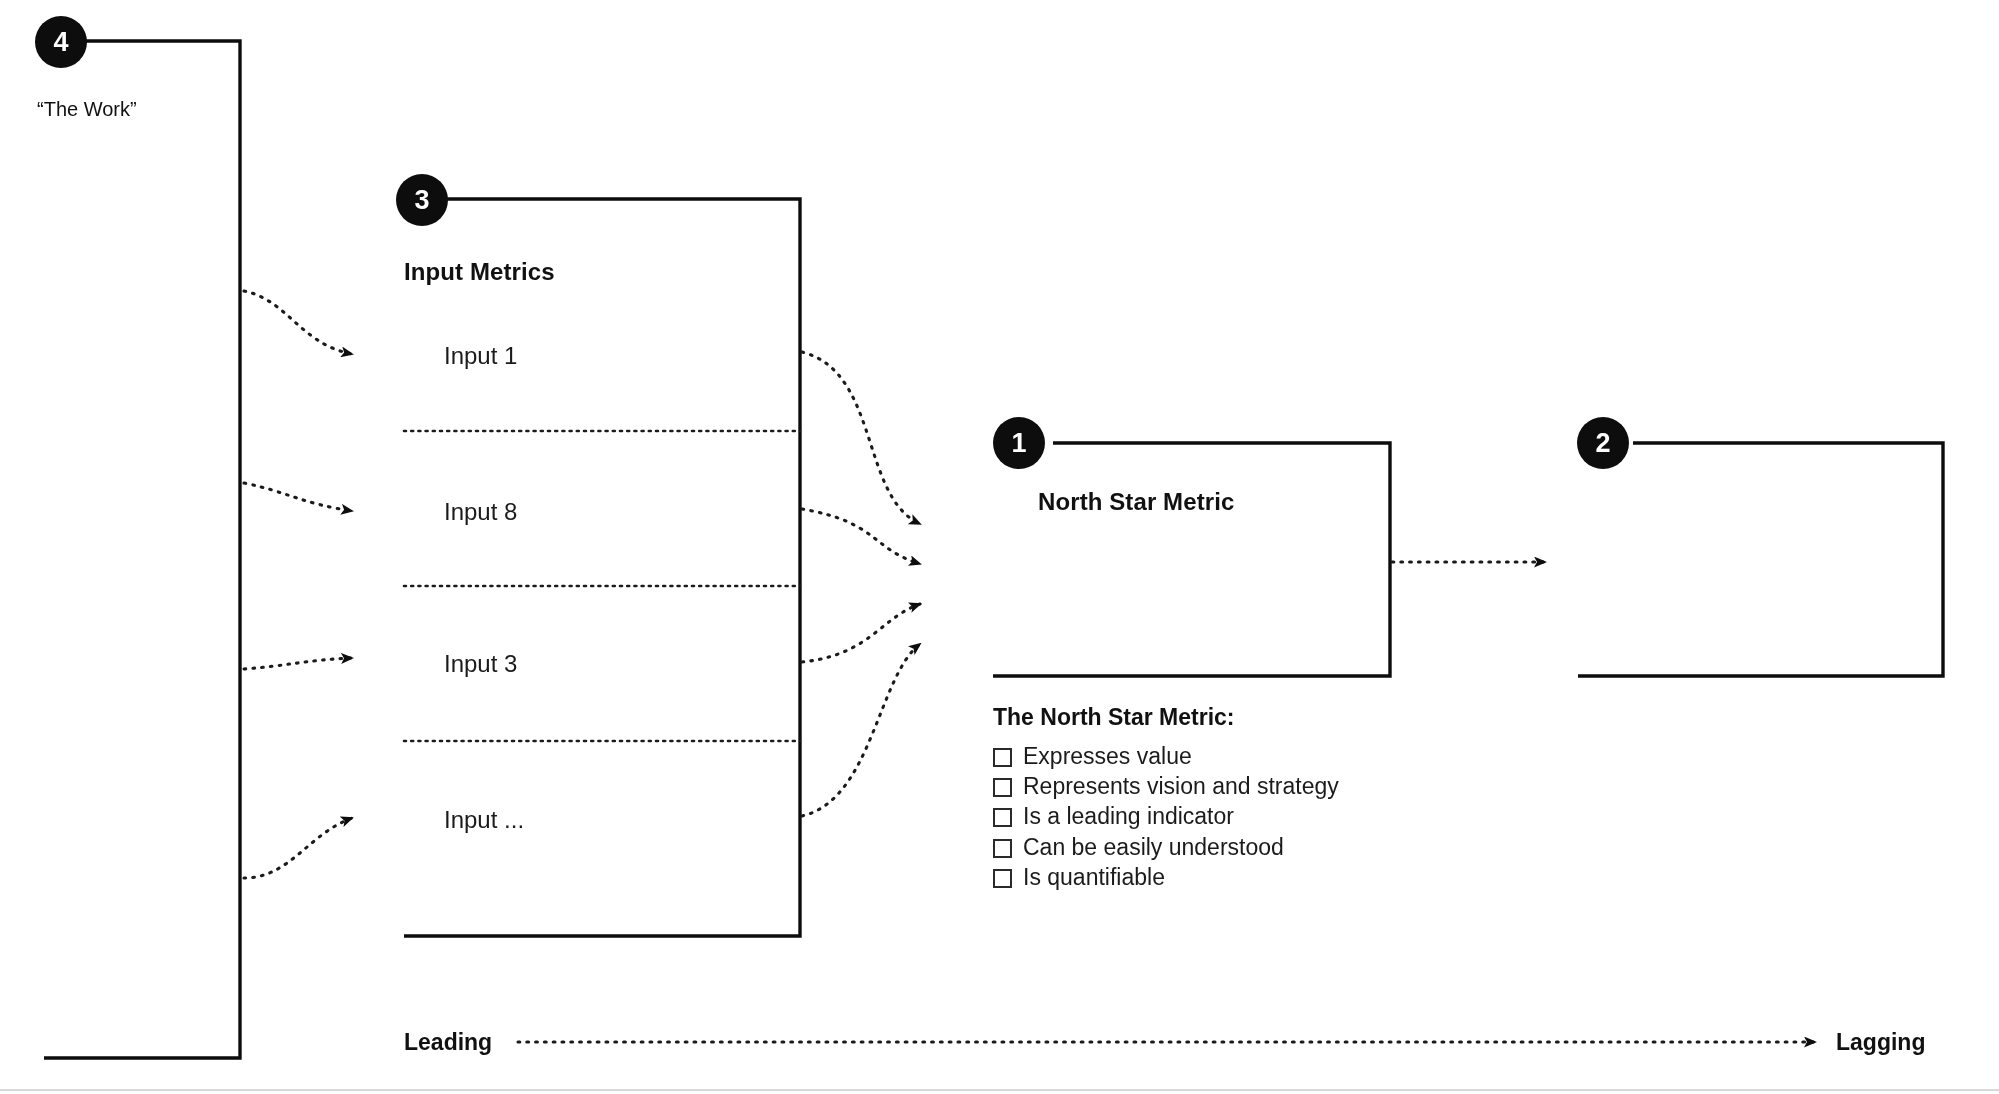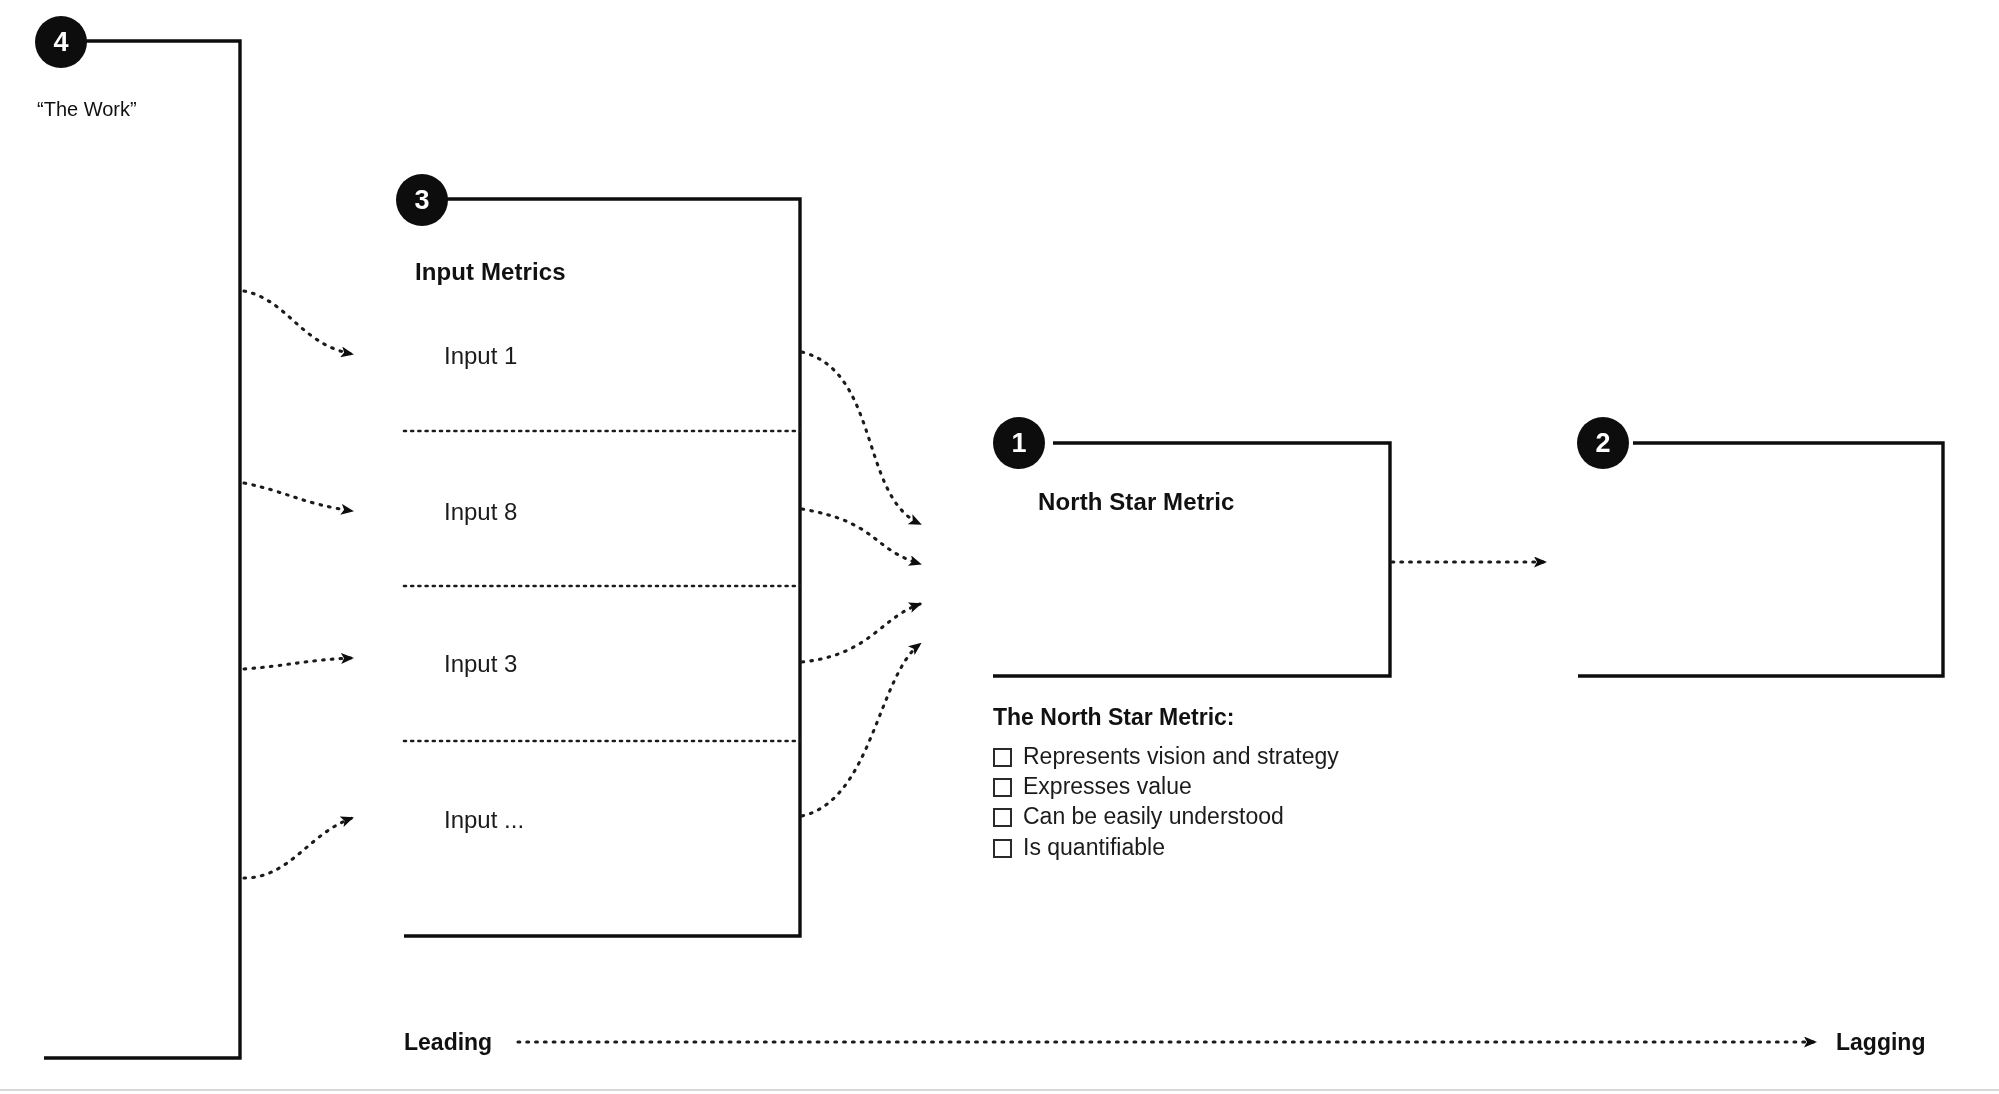--- a/index.html
+++ b/index.html
@@ -144,39 +144,43 @@
   <div class="badge" style="left:35px;top:16px;">4</div>
 
   <div class="badge" style="left:396px;top:174px;">3</div>
 
   <div class="badge" style="left:993px;top:417px;">1</div>
 
   <div class="badge" style="left:1577px;top:417px;">2</div>
 
   <div class="work-label" style="left:37px;top:98px;">“The Work”</div>
 
-  <div class="hdr" style="left:415px;top:256px;">Input Metrics</div>
+  <div class="hdr" style="left:404px;top:256px;">Input Metrics</div>
 
   <div class="input-row" style="left:404px;top:342px;">Input 1</div>
   <div class="input-row" style="left:404px;top:498px;">Input 8</div>
   <div class="input-row" style="left:404px;top:650px;">Input 3</div>
   <div class="input-row" style="left:404px;top:806px;">Input ...</div>
 
   <div class="hdr" style="left:994px;top:486px;margin-left:44px;">North Star Metric</div>
 
   <div class="check-title" style="left:993px;top:704px;">The North Star Metric:</div>
 
   <ul class="check-list" style="left:993px;top:741px;">
     <li class="check-item">
       <span class="cbox"></span>
+      <span>Expresses value</span>
+    </li>
+    <li class="check-item">
+      <span class="cbox"></span>
       <span>Represents vision and strategy</span>
     </li>
     <li class="check-item">
       <span class="cbox"></span>
-      <span>Expresses value</span>
+      <span>Is a leading indicator</span>
     </li>
     <li class="check-item">
       <span class="cbox"></span>
       <span>Can be easily understood</span>
     </li>
     <li class="check-item">
       <span class="cbox"></span>
       <span>Is quantifiable</span>
     </li>
   </ul>

